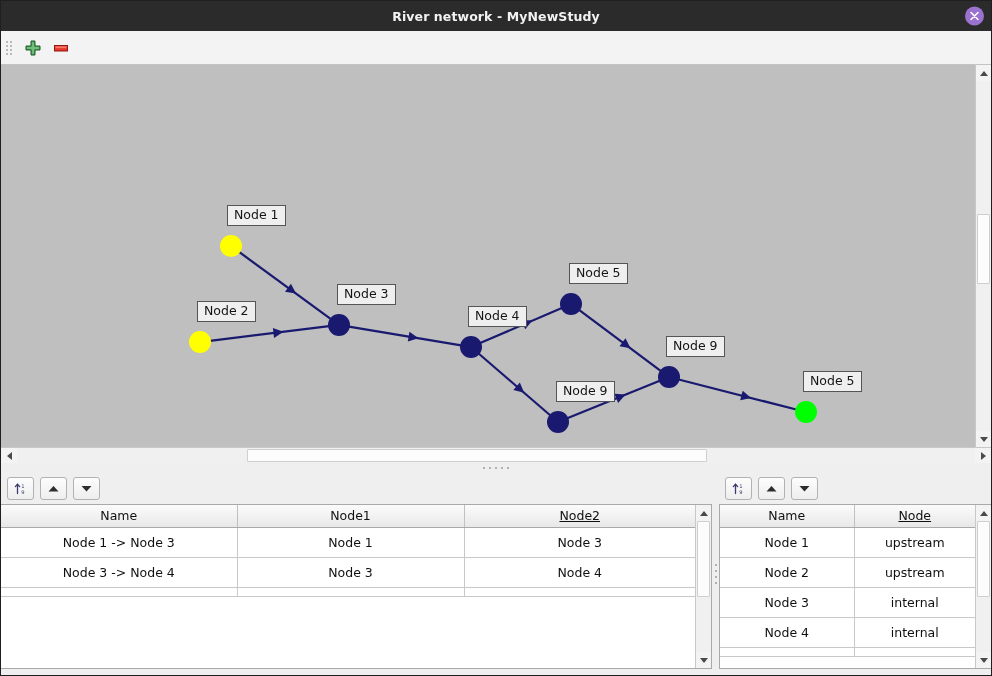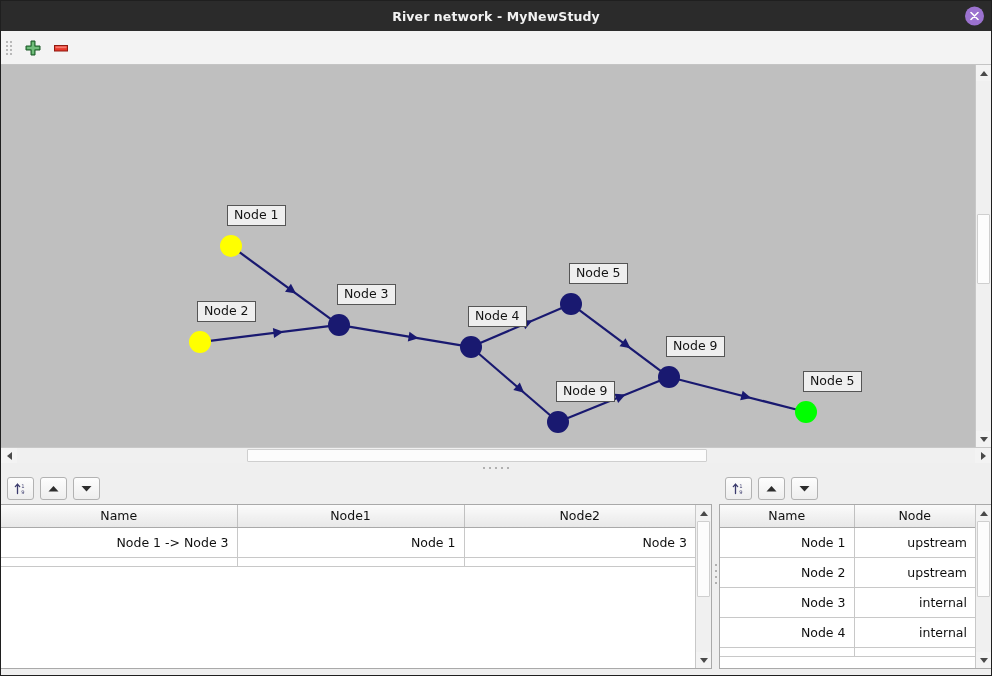--- a/index.html
+++ b/index.html
@@ -171,28 +171,28 @@
     font-size: 12.5px; color: #101010; padding-left: 10px;
   }
   thead th {
     height: 22px;
     background: linear-gradient(#fbfbfb, #e8e8e8);
     border-right: 1px solid #c0c0c0;
     border-bottom: 1px solid #a9a9a9;
     font-weight: normal; text-align: center;
     font-size: 12.5px;
   }
-  thead th:last-child { border-right: none; }
+  thead th:last-child { border-right: none; text-decoration: underline; }
   tbody td {
     height: 30px;
     border-right: 1px solid #c8c8c8;
     border-bottom: 1px solid #c8c8c8;
     padding: 0 8px;
     background: #ffffff;
-    text-align: right;
+    text-align: center;
     white-space: nowrap; overflow: hidden;
   }
   tbody td:last-child { border-right: none; }
   tbody tr.partial td { height: 9px; }
 </style>
 </head>
 <body>
 
 <div class="window">
 
@@ -337,20 +337,25 @@
                   <th>Node1</th>
                   <th>Node2</th>
                 </tr>
               </thead>
             <tbody id="reaches-body">
                 <tr>
                   <td>Node 1 -&gt; Node 3</td>
                   <td>Node 1</td>
                   <td>Node 3</td>
                 </tr>
+                <tr>
+                  <td>Node 3 -&gt; Node 4</td>
+                  <td>Node 3</td>
+                  <td>Node 4</td>
+                </tr>
                 <tr class="partial">
                   <td></td>
                   <td></td>
                   <td></td>
                 </tr>
               </tbody>
           </table>
         </div>
         <div class="vscroll" style="border-left:1px solid #c8c8c8;">
           <div class="sb-arrow">

